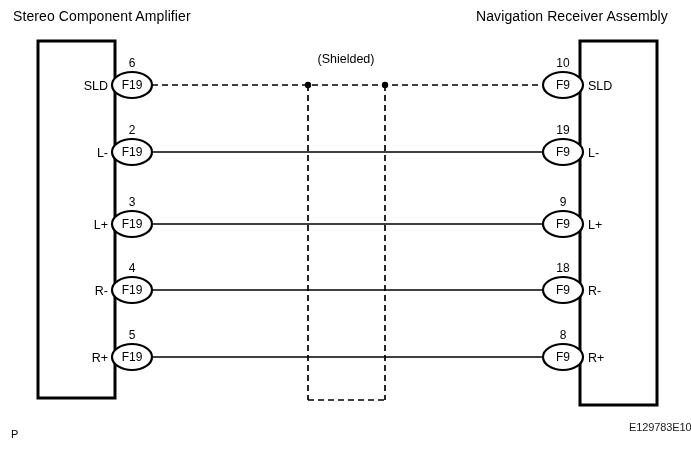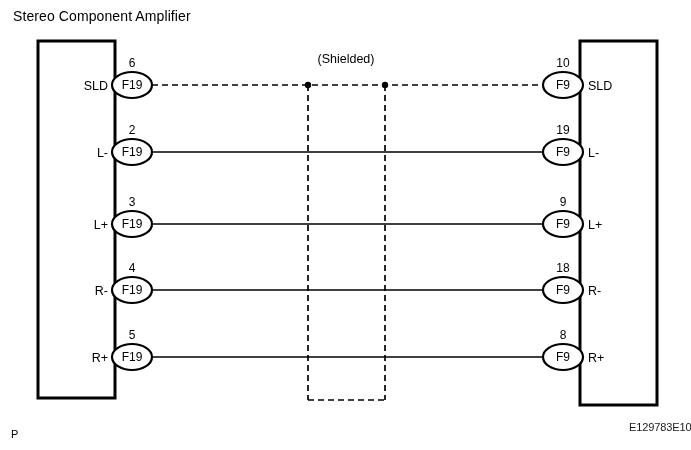--- a/index.html
+++ b/index.html
@@ -115,20 +115,21 @@
     fill: #000000;
   }
 </style>
 </head>
 <body>
 
 <div id="canvas">
 
   <div class="hdr" id="hdr-left">Stereo Component Amplifier</div>
 
+  <div class="hdr" id="hdr-right">Navigation Receiver Assembly</div>
 
   <svg id="diagram" viewBox="0 0 691 450">
 
     <rect class="box-outline" x="38" y="41" width="77" height="357"></rect>
 
     <rect class="box-outline" x="580" y="41" width="77" height="364"></rect>
 
     <g>
       <line class="shield-line" x1="308" y1="85" x2="308" y2="400"></line>
       <line class="shield-line" x1="385" y1="85" x2="385" y2="400"></line>

